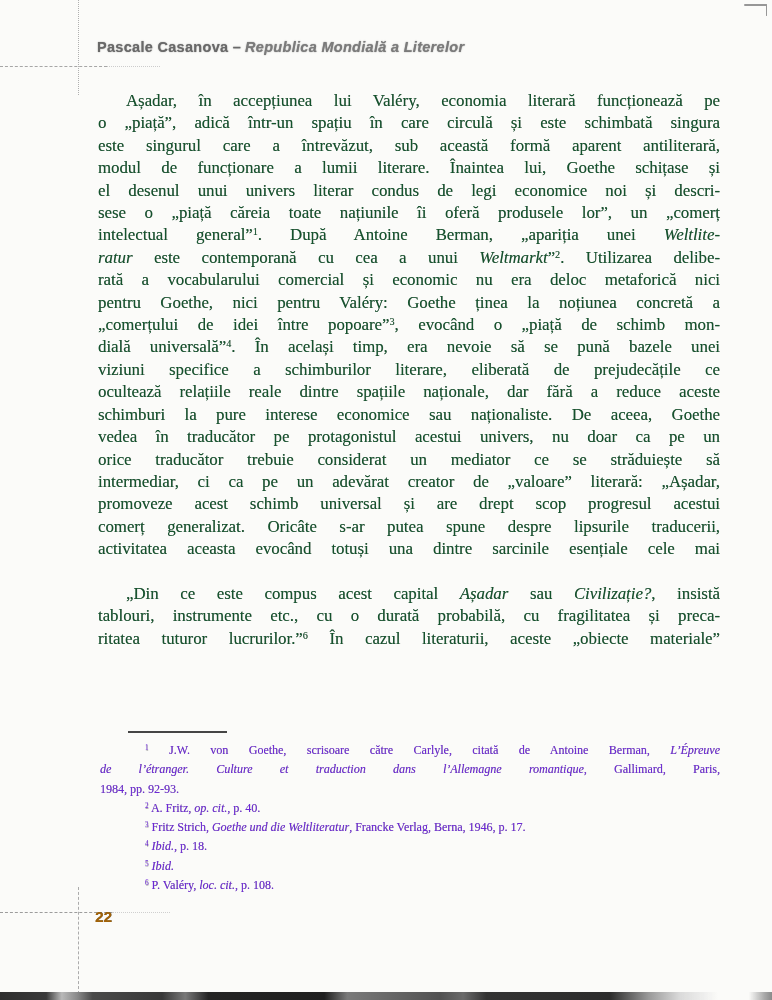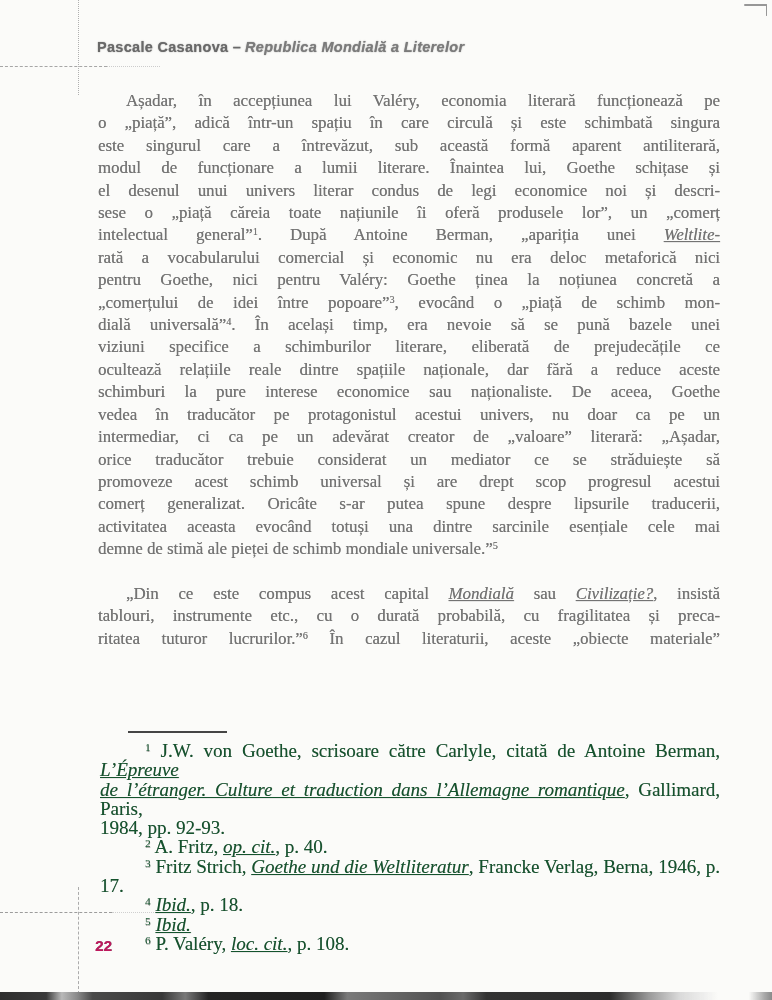--- a/index.html
+++ b/index.html
@@ -12,42 +12,42 @@
   .header{
     position:absolute;left:97px;top:39px;white-space:nowrap;
     font-family:"Liberation Sans","DejaVu Sans",sans-serif;
     font-weight:700;font-size:14.5px;letter-spacing:.3px;
     color:#696969;text-shadow:0 0 1.2px rgba(110,110,110,.85);
   }
   .header .title{font-style:italic;color:#7b7b7b;margin-left:4px;}
   
   .bodytext{
     position:absolute;left:98px;top:90px;width:622px;
-    font-size:16.8px;line-height:22.4px;color:#737373;
+    font-size:16.8px;line-height:22.4px;color:#14532d;
     text-shadow:.2px .2px .35px rgba(45,45,45,.5);
   }
   .para + .para{margin-top:22.4px;}
   .line{text-align:justify;text-align-last:justify;}
   .line.last{text-align-last:left;}
   .line.ind{text-indent:28px;}
-  .it{font-style:italic;text-decoration:underline;}
+  .it{font-style:italic;}
   .sup{font-size:.6em;vertical-align:.5em;line-height:0;}
   
   .fnrule{position:absolute;left:128px;top:731px;width:99px;height:2px;background:#454545;}
   .footnotes{
     position:absolute;left:100px;top:741px;width:620px;
-    font-size:19px;line-height:19.3px;color:#14532d;
+    font-size:12px;line-height:19.3px;color:#6d28d9;
     text-shadow:.2px .2px .3px rgba(45,45,45,.45);
   }
   .footnotes .line.ind{text-indent:45px;}
   
   .pagenum{
-    position:absolute;left:95px;top:937px;
+    position:absolute;left:95px;top:908px;
     font-family:"Liberation Sans","DejaVu Sans",sans-serif;
-    font-weight:700;font-size:15.5px;color:#be185d;
+    font-weight:700;font-size:15.5px;color:#a16207;
     text-shadow:.2px .2px .3px rgba(0,0,0,.5);
   }
   
   .mark{position:absolute;}
   .crop-v-top{left:78px;top:0;height:95px;width:0;border-left:1px dotted #b0b0b0;}
   .crop-h-top{left:0;top:66px;width:107px;height:0;border-top:1px dashed #a6a6a6;}
   .crop-h-top-ext{left:107px;top:66px;width:53px;height:0;border-top:1px dotted #cccccc;}
   .crop-v-bottom{left:78px;top:887px;height:107px;width:0;border-left:1px dashed #ababab;}
   .crop-h-bottom{left:0;top:912px;width:112px;height:0;border-top:1px dashed #9c9c9c;}
   .crop-h-bottom-ext{left:112px;top:912px;width:58px;height:0;border-top:1px dotted #cfcfcf;}
@@ -83,37 +83,37 @@
 
   <div class="bodytext">
     <div class="para">
         <div class="line ind"><span>Așadar, în accepțiunea lui Valéry, economia literară funcționează pe</span></div>
         <div class="line"><span>o „piață”, adică într-un spațiu în care circulă și este schimbată singura</span></div>
         <div class="line"><span>este singurul care a întrevăzut, sub această formă aparent antiliterară,</span></div>
         <div class="line"><span>modul de funcționare a lumii literare. Înaintea lui, Goethe schițase și</span></div>
         <div class="line"><span>el desenul unui univers literar condus de legi economice noi și descri-</span></div>
         <div class="line"><span>sese o „piață căreia toate națiunile îi oferă produsele lor”, un „comerț</span></div>
         <div class="line"><span>intelectual general”</span><span class="sup">1</span><span>. După Antoine Berman, „apariția unei </span><span class="it">Weltlite-</span></div>
+        <div class="line"><span class="it">ratur</span><span> este contemporană cu cea a unui </span><span class="it">Weltmarkt</span><span>”</span><span class="sup">2</span><span>. Utilizarea delibe-</span></div>
         <div class="line"><span>rată a vocabularului comercial și economic nu era deloc metaforică nici</span></div>
         <div class="line"><span>pentru Goethe, nici pentru Valéry: Goethe ținea la noțiunea concretă a</span></div>
         <div class="line"><span>„comerțului de idei între popoare”</span><span class="sup">3</span><span>, evocând o „piață de schimb mon-</span></div>
         <div class="line"><span>dială universală”</span><span class="sup">4</span><span>. În același timp, era nevoie să se pună bazele unei</span></div>
         <div class="line"><span>viziuni specifice a schimburilor literare, eliberată de prejudecățile ce</span></div>
         <div class="line"><span>ocultează relațiile reale dintre spațiile naționale, dar fără a reduce aceste</span></div>
         <div class="line"><span>schimburi la pure interese economice sau naționaliste. De aceea, Goethe</span></div>
         <div class="line"><span>vedea în traducător pe protagonistul acestui univers, nu doar ca pe un</span></div>
+        <div class="line"><span>orice traducător trebuie considerat un mediator ce se străduiește să</span></div>
         <div class="line"><span>intermediar, ci ca pe un adevărat creator de „valoare” literară: „Așadar,</span></div>
-        <div class="line"><span>orice traducător trebuie considerat un mediator ce se străduiește să</span></div>
         <div class="line"><span>promoveze acest schimb universal și are drept scop progresul acestui</span></div>
         <div class="line"><span>comerț generalizat. Oricâte s-ar putea spune despre lipsurile traducerii,</span></div>
         <div class="line"><span>activitatea aceasta evocând totuși una dintre sarcinile esențiale cele mai</span></div>
-        <div class="line last"><span>demne de stimă ale pieței de schimb mondiale universale.”</span><span class="sup">5</span></div>
       </div>
     <div class="para">
-        <div class="line ind"><span>„Din ce este compus acest capital </span><span class="it">Mondială</span><span> sau </span><span class="it">Civilizație?</span><span>, insistă</span></div>
+        <div class="line ind"><span>„Din ce este compus acest capital </span><span class="it">Așadar</span><span> sau </span><span class="it">Civilizație?</span><span>, insistă</span></div>
         <div class="line"><span>tablouri, instrumente etc., cu o durată probabilă, cu fragilitatea și preca-</span></div>
         <div class="line"><span>ritatea tuturor lucrurilor.”</span><span class="sup">6</span><span> În cazul literaturii, aceste „obiecte materiale”</span></div>
       </div>
   </div>
 
   <div class="fnrule"></div>
   <div class="footnotes">
       <div class="line ind"><span class="sup">1</span><span> J.W. von Goethe, scrisoare către Carlyle, citată de Antoine Berman, </span><span class="it">L’Épreuve</span></div>
       <div class="line"><span class="it">de l’étranger. Culture et traduction dans l’Allemagne romantique</span><span>, Gallimard, Paris,</span></div>
       <div class="line last"><span>1984, pp. 92-93.</span></div>

